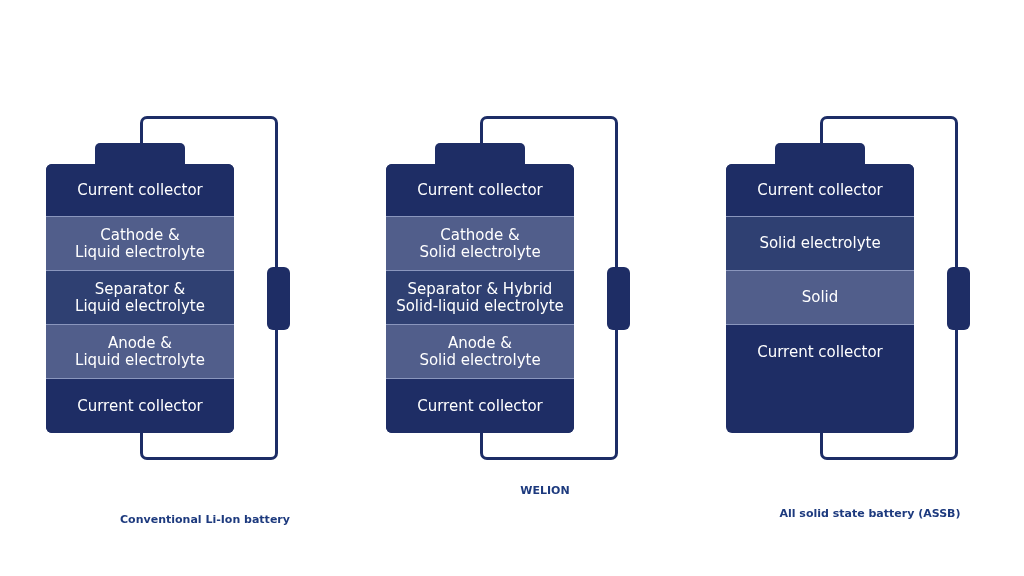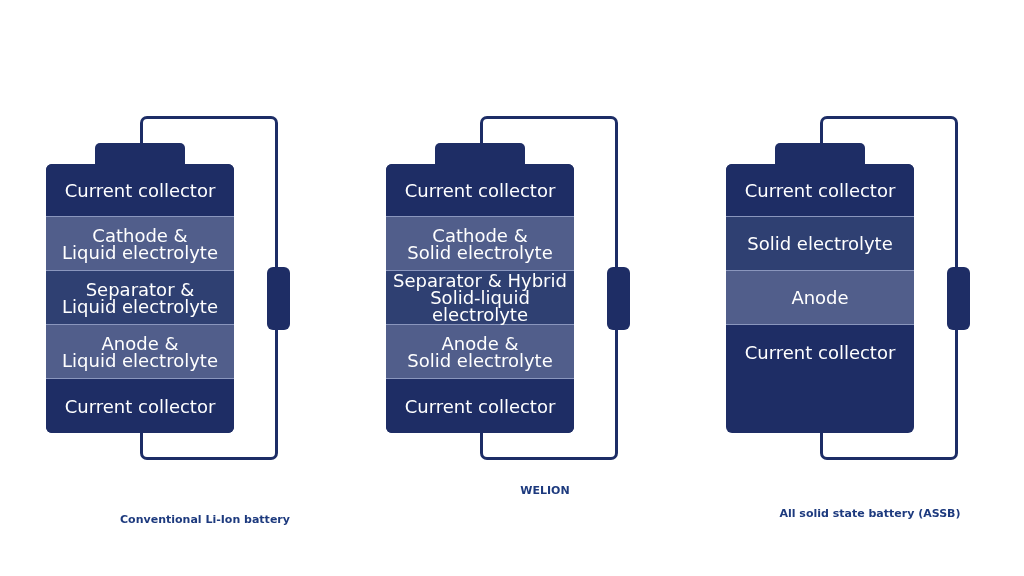--- a/index.html
+++ b/index.html
@@ -21,21 +21,21 @@
     position: absolute; left: 221px; top: 267px; width: 23px; height: 63px;
     background: #1e2d65; border-radius: 6px;
   }
   .body {
     position: absolute; left: 0px; top: 164px; width: 188px; height: 269px;
     background: #1e2d65; border-radius: 6px; overflow: hidden;
     display: flex; flex-direction: column;
   }
   .layer {
     flex: 0 0 auto; height: 53px; display: flex; align-items: center; justify-content: center;
-    text-align: center; color: #ffffff; font-size: 18px; line-height: 17px;
+    text-align: center; color: #ffffff; font-size: 15px; line-height: 17px;
     border-bottom: 1px solid #8a96bd; box-sizing: border-box;
   }
   .layer:last-child { border-bottom: none; }
   .layer.top { height: 53px; background: #1e2d65; }
   .layer.bottom { height: 54px; background: #1e2d65; }
   .layer.light { height: 54px; background: #515e8b; }
   .layer.mid { height: 54px; background: #2f4072; }
   .layer-text { white-space: pre-line; }
   .cap { position: absolute; text-align: center; color: #1d3a7e; font-weight: bold; font-size: 11px; line-height: 23px; white-space: nowrap; }
 </style>
@@ -99,21 +99,21 @@
   <div class="terminal"></div>
   <div class="resistor"></div>
   <div class="body">
     <div class="layer top">
         <span class="layer-text">Current collector</span>
       </div>
     <div class="layer mid">
         <span class="layer-text">Solid electrolyte</span>
       </div>
     <div class="layer light">
-        <span class="layer-text">Anode</span>
+        <span class="layer-text">Solid</span>
       </div>
     <div class="layer bottom">
         <span class="layer-text">Current collector</span>
       </div>
   </div>
 </div>
 
 <div class="cap" style="left:40px; width:330px; top:508px;">
   <span>Conventional Li-Ion battery</span>
 </div>

